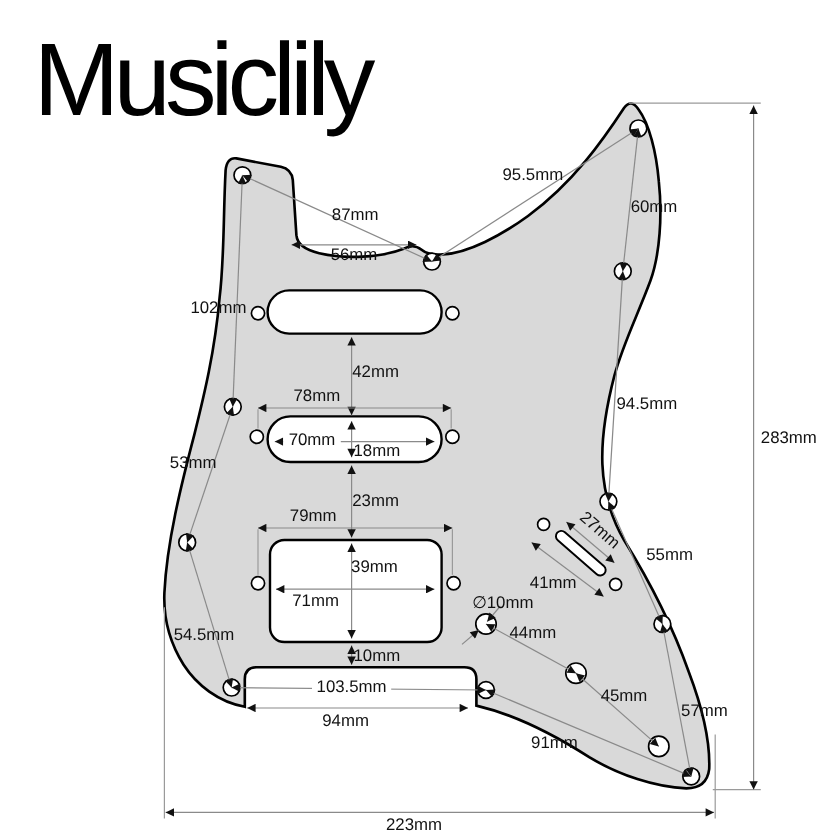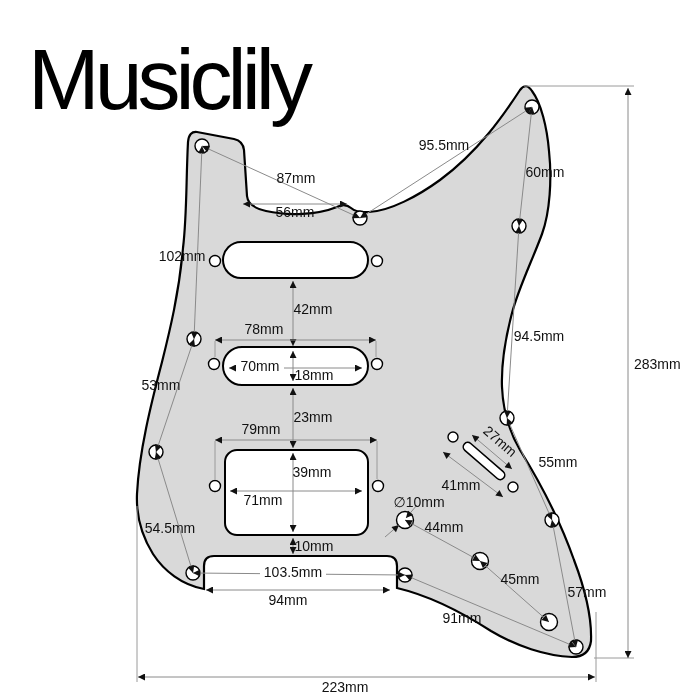--- a/index.html
+++ b/index.html
@@ -1,19 +1,19 @@
 <!DOCTYPE html>
 <html><head>
 <meta charset="utf-8">
 <style>
   html,body{margin:0;padding:0;background:#ffffff;}
   .stage{position:relative;width:700px;height:700px;background:#ffffff;overflow:hidden;
          font-family:"Liberation Sans", sans-serif;}
   .logo{position:absolute;left:28px;top:18px;font-size:86px;letter-spacing:-5px;
-        color:#000;font-weight:400;white-space:nowrap;margin-top:12px;}
+        color:#000;font-weight:400;white-space:nowrap;}
   svg{position:absolute;left:0;top:0;}
   text{font-family:"Liberation Sans", sans-serif;font-size:14px;fill:#111;}
   .dimline{stroke:#8a8a8a;stroke-width:1;fill:none;}
   .extline{stroke:#9a9a9a;stroke-width:1;fill:none;}
   .hole{fill:#ffffff;stroke:#000;stroke-width:1.4;}
 </style>
 </head>
 <body>
 
 <div class="stage">

